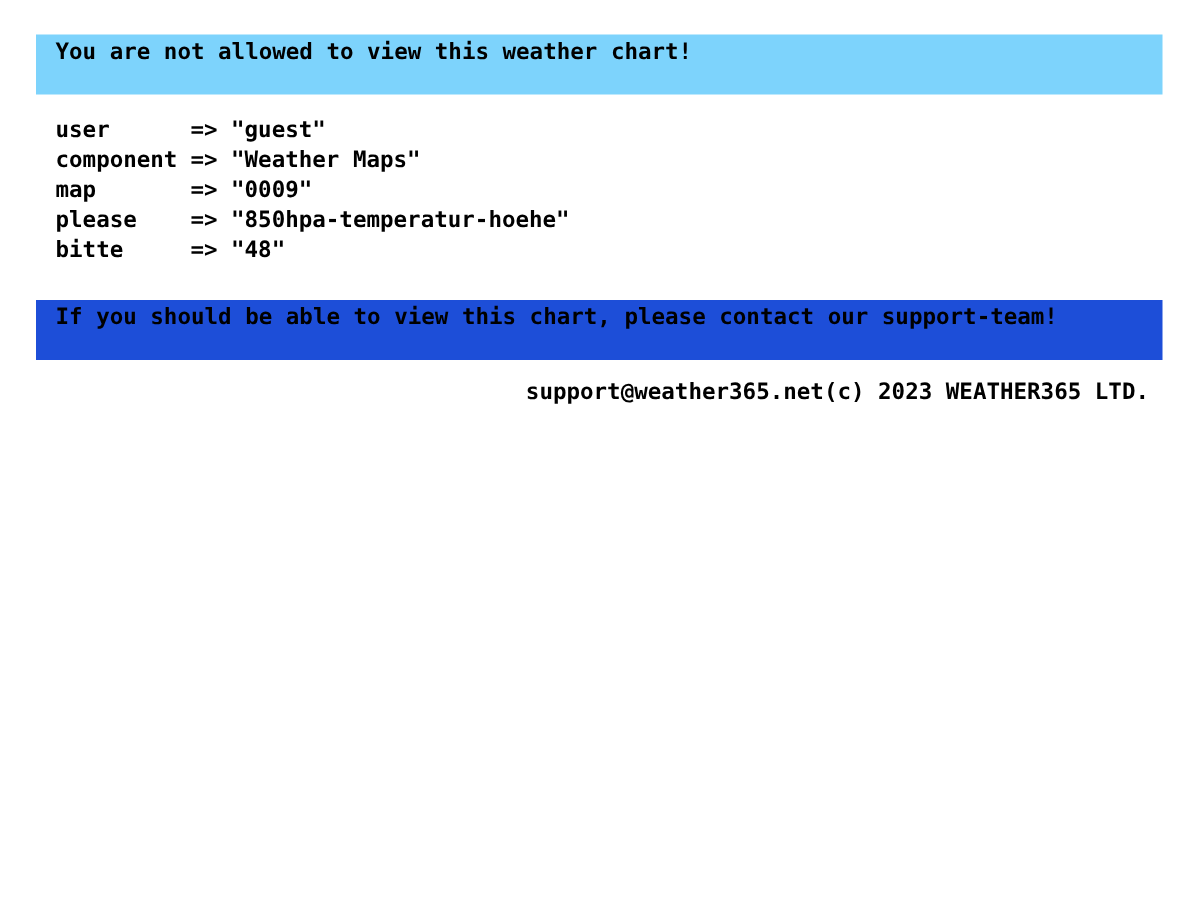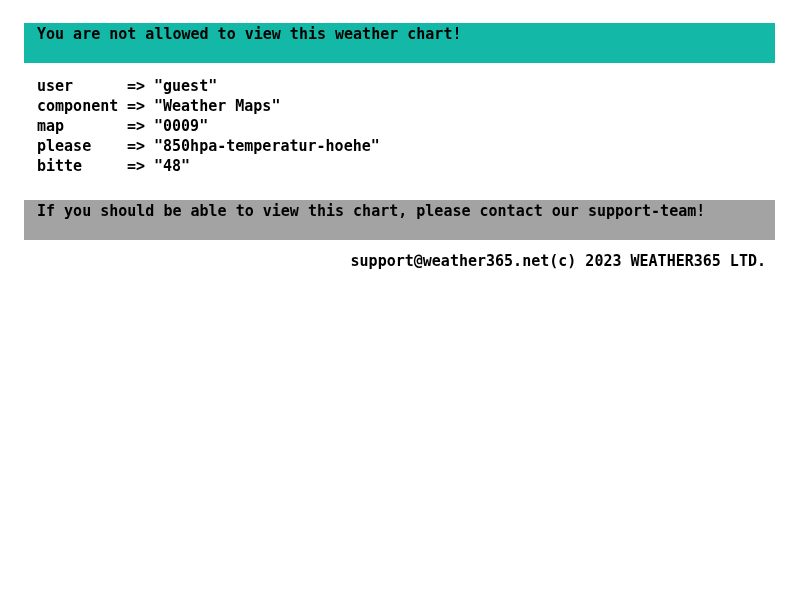--- a/index.html
+++ b/index.html
@@ -55,21 +55,21 @@
     justify-content: flex-end;
     line-height: 20px;
     white-space: pre;
   }
 </style>
 </head>
 <body style="background: rgb(255, 255, 255); color: rgb(0, 0, 0);">
 
 <div class="content">
 
-  <div class="banner banner-error" style="background: #14b8a6;">
+  <div class="banner banner-error" style="background: #7dd3fc;">
     <div class="banner-line">You are not allowed to view this weather chart!</div>
   </div>
 
   <div class="params">
     <div class="param-row">
       <span class="param-key">user</span>
       <span class="param-arrow">=&gt;</span>
       <span class="param-value">"guest"</span>
     </div>
     <div class="param-row">
@@ -87,21 +87,21 @@
       <span class="param-arrow">=&gt;</span>
       <span class="param-value">"850hpa-temperatur-hoehe"</span>
     </div>
     <div class="param-row">
       <span class="param-key">bitte</span>
       <span class="param-arrow">=&gt;</span>
       <span class="param-value">"48"</span>
     </div>
   </div>
 
-  <div class="banner banner-support" style="background: #a3a3a3;">
+  <div class="banner banner-support" style="background: #1d4ed8;">
     <div class="banner-line">If you should be able to view this chart, please contact our support-team!</div>
   </div>
 
   <div class="footer">
     <span>support@weather365.net</span>
     <span>(c) 2023 WEATHER365 LTD.</span>
   </div>
 
 </div>
 

